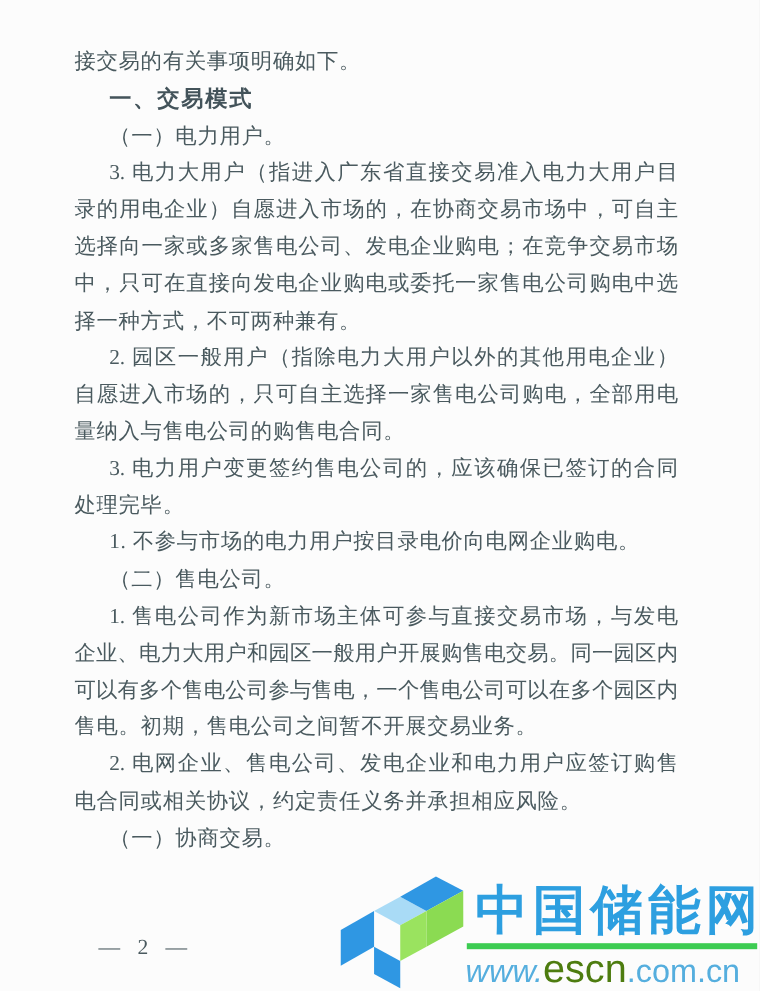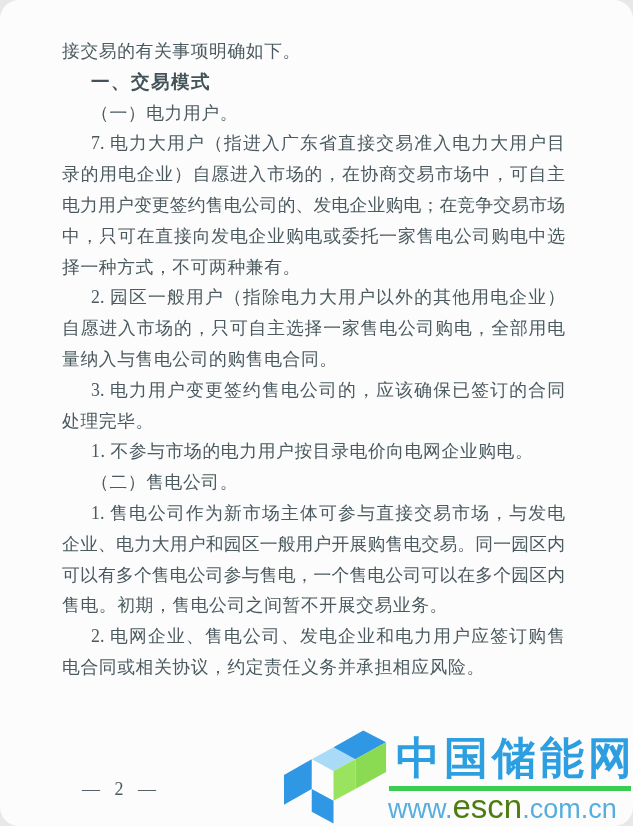--- a/index.html
+++ b/index.html
@@ -4,21 +4,20 @@
 <style>
   html,body{margin:0;padding:0;}
   body{background:#e8e8e8;}
   .page{
     position:relative;
     width:633px;height:826px;
     margin:0 auto;
     background:#fcfcfc;
     overflow:hidden;
     font-family:"Liberation Serif",serif;
-    border-radius:19px;
   }
   .content{
     position:absolute;
     left:62px;top:36px;width:503px;
   }
   .line{
     height:30.8px;
     line-height:30.8px;
     font-size:17.8px;
     letter-spacing:0.6px;
@@ -81,52 +80,53 @@
 </style>
 </head>
 <body>
 
 <div class="page" style="background: rgb(252, 252, 252);">
 
   <div class="content">
       <div class="line">接交易的有关事项明确如下。</div>
       <div class="line i h">一、交易模式</div>
       <div class="line i">（一）电力用户。</div>
-      <div class="line j i">7. 电力大用户（指进入广东省直接交易准入电力大用户目</div>
+      <div class="line j i">3. 电力大用户（指进入广东省直接交易准入电力大用户目</div>
       <div class="line j">录的用电企业）自愿进入市场的，在协商交易市场中，可自主</div>
-      <div class="line j">电力用户变更签约售电公司的、发电企业购电；在竞争交易市场</div>
+      <div class="line j">选择向一家或多家售电公司、发电企业购电；在竞争交易市场</div>
       <div class="line j">中，只可在直接向发电企业购电或委托一家售电公司购电中选</div>
       <div class="line">择一种方式，不可两种兼有。</div>
       <div class="line j i">2. 园区一般用户（指除电力大用户以外的其他用电企业）</div>
       <div class="line j">自愿进入市场的，只可自主选择一家售电公司购电，全部用电</div>
       <div class="line">量纳入与售电公司的购售电合同。</div>
       <div class="line j i">3. 电力用户变更签约售电公司的，应该确保已签订的合同</div>
       <div class="line">处理完毕。</div>
       <div class="line i">1. 不参与市场的电力用户按目录电价向电网企业购电。</div>
       <div class="line i">（二）售电公司。</div>
       <div class="line j i">1. 售电公司作为新市场主体可参与直接交易市场，与发电</div>
       <div class="line j">企业、电力大用户和园区一般用户开展购售电交易。同一园区内</div>
       <div class="line j">可以有多个售电公司参与售电，一个售电公司可以在多个园区内</div>
       <div class="line">售电。初期，售电公司之间暂不开展交易业务。</div>
       <div class="line j i">2. 电网企业、售电公司、发电企业和电力用户应签订购售</div>
       <div class="line">电合同或相关协议，约定责任义务并承担相应风险。</div>
+      <div class="line i">（一）协商交易。</div>
     </div>
 
   <div class="page-num">— 2 —</div>
 
   <svg class="wm-mark" viewBox="0 0 113 98" xmlns="http://www.w3.org/2000/svg">
     <polygon points="3,48 31,32 31,62 3,78" fill="#2f97e3"></polygon>
     <polygon points="31,32 53,20 75,32 53,44" fill="#a9dbf6"></polygon>
     <polygon points="53,20 83,3 106,15 75,32" fill="#2f97e3"></polygon>
     <polygon points="75,32 106,15 106,45 75,62" fill="#8bdb52"></polygon>
     <polygon points="53,44 75,32 75,62 53,74" fill="#9ae35f"></polygon>
     <polygon points="31,62 53,74 53,97 31,85" fill="#2f97e3"></polygon>
   </svg>
 
   <div class="wm-title">
     <span style="color: rgb(45, 159, 224);">中国储能网</span>
   </div>
 
   <div class="wm-rule" style="background: rgb(61, 204, 82);"></div>
 
-  <div class="wm-url"><span class="pre" style="color: rgb(85, 174, 222);">www.</span><span class="mid" style="color: #4d7c0f;">escn</span><span class="post" style="color: rgb(85, 174, 222);">.com.cn</span></div>
+  <div class="wm-url"><span class="pre" style="color: rgb(85, 174, 222); font-style: italic;">www.</span><span class="mid" style="color: #4d7c0f;">escn</span><span class="post" style="color: rgb(85, 174, 222);">.com.cn</span></div>
 
 </div>
 
 </body></html>

